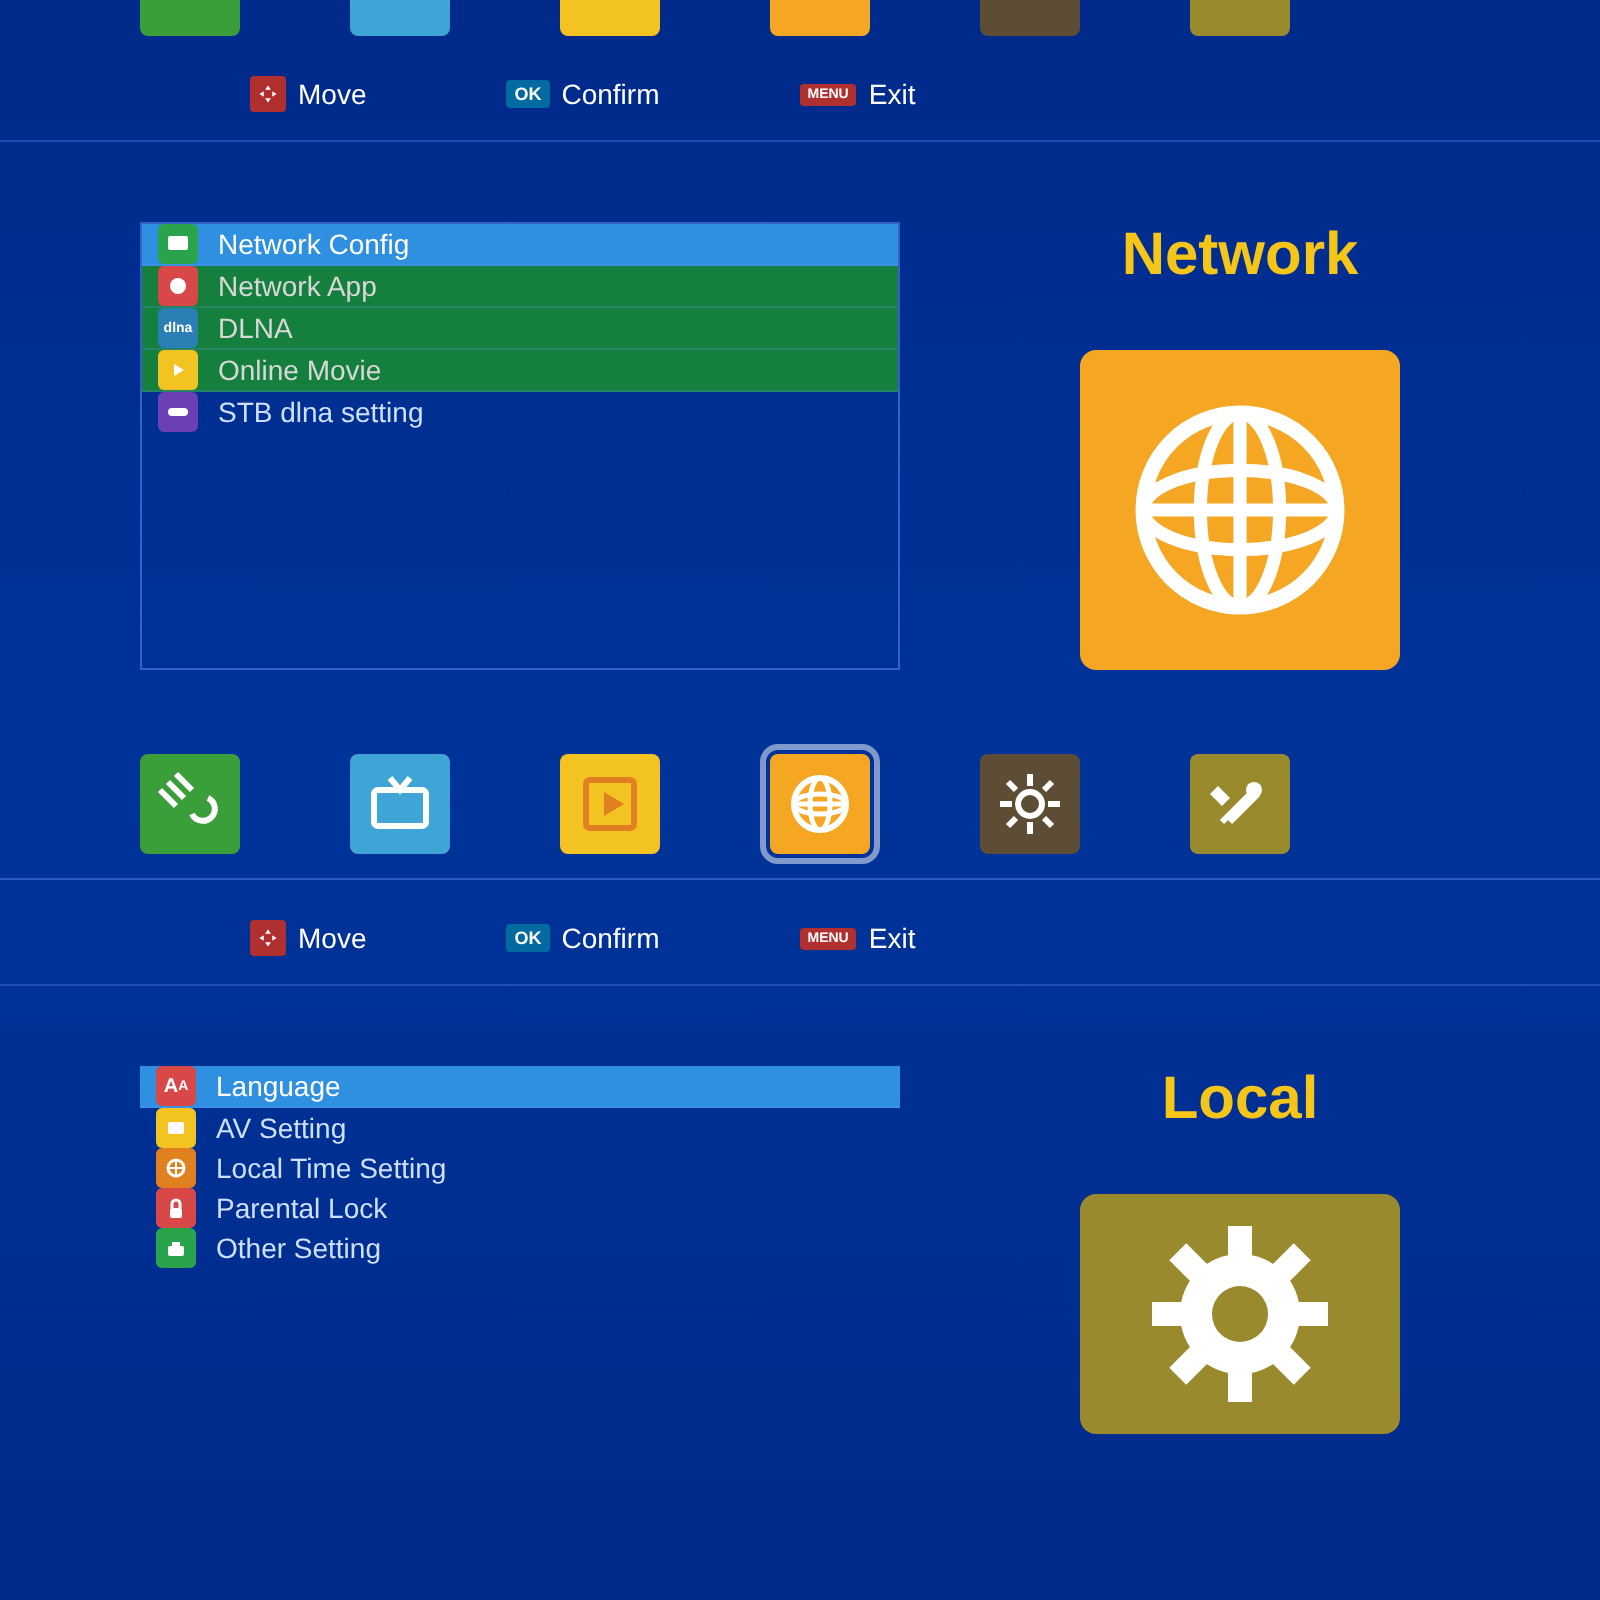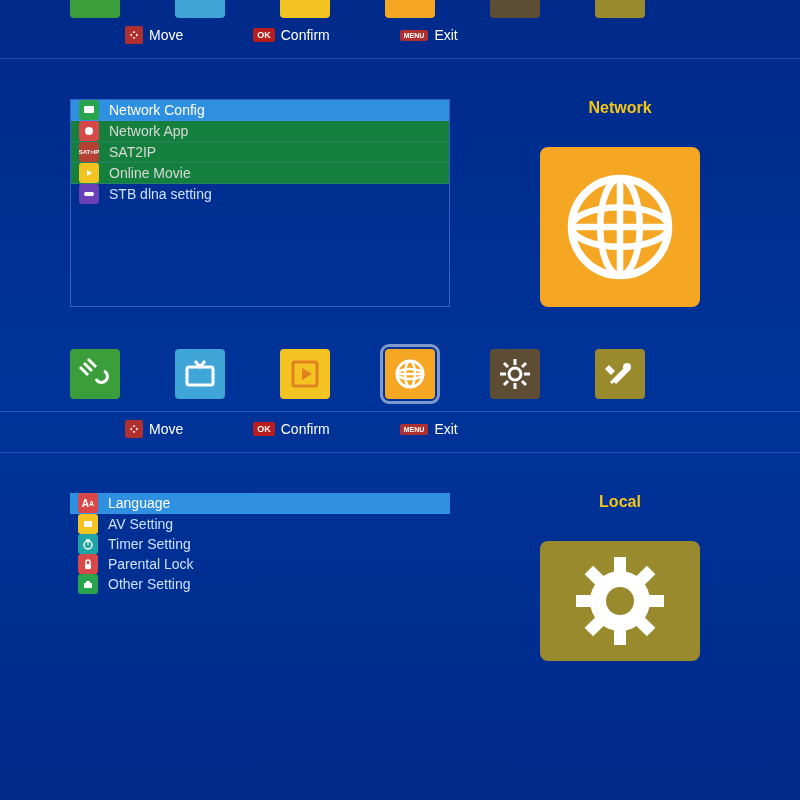--- a/index.html
+++ b/index.html
@@ -32,27 +32,27 @@
     align-items: center;
     border-bottom: 1px solid rgba(100,150,255,0.4);
   }
   .hints-row {
     display: flex;
     gap: 70px;
     padding: 8px 125px 14px;
     font-size: 14px;
     align-items: center;
   }
-  .hint { display:flex; align-items:center; gap:6px; }
+  .hint { display:flex; align-items:center; gap:6px;margin-top:12px; }
   .hint-badge {
     font-size: 9px; padding: 2px 4px; border-radius:2px; font-weight:bold;
     display:inline-flex; align-items:center; justify-content:center;
   }
   .badge-move { background:#b03030; width:18px;height:18px;}
-  .badge-ok { background:#b91c1c; }
+  .badge-ok { background:#0369a1; }
   .badge-menu { background:#b03030; font-size:7px; }
   .panel {
     display:flex;
     padding: 40px 70px 30px;
     gap: 60px;
     border-top: 1px solid rgba(100,150,255,0.3);
   }
   .menu-list {
     width: 380px;
     border: 1px solid rgba(100,150,255,0.5);
@@ -79,21 +79,21 @@
     font-size: 11px; font-weight:bold;
     flex-shrink:0;
   }
   .side-block {
     flex:1;
     display:flex;
     flex-direction:column;
     align-items:center;
   }
   .side-title {
-    font-size: 16px;
+    font-size: 30px;
     color: #f5c518;
     font-weight: bold;
     margin-bottom: 30px;
   }
   .big-tile {
     width: 160px; height:160px;
     border-radius: 8px;
     display:flex; align-items:center; justify-content:center;
   }
   .orange { background:#f5a623; }
@@ -151,22 +151,22 @@
     </div>
     <div class="menu-item dark">
       <span class="mini-icon redicon">
         <svg width="12" height="12" viewBox="0 0 12 12">
             <circle cx="6" cy="6" r="4" fill="white"></circle>
           </svg>
       </span>
       <span>Network App</span>
     </div>
     <div class="menu-item dark">
-      <span class="mini-icon" style="background:#b54034;font-size:6px;color:white">SAT&gt;IP</span>
-      <span>SAT2IP</span>
+      <span class="mini-icon" style="background:#2a7fb5;font-size:7px;color:white">dlna</span>
+      <span>DLNA</span>
     </div>
     <div class="menu-item dark">
       <span class="mini-icon" style="background:#f3c322">
         <svg width="12" height="12" viewBox="0 0 12 12">
             <path d="M4 3 L9 6 L4 9 Z" fill="white"></path>
           </svg>
       </span>
       <span>Online Movie</span>
     </div>
     <div class="menu-item plain">
@@ -269,28 +269,28 @@
     </div>
     <div class="menu-item plain">
       <span class="mini-icon" style="background:#f3c322">
         <svg width="12" height="12" viewBox="0 0 12 12">
             <rect x="2" y="3" width="8" height="6" fill="white" rx="1"></rect>
           </svg>
       </span>
       <span>AV Setting</span>
     </div>
     <div class="menu-item plain">
-      <span class="mini-icon teal">
-        <svg width="12" height="12" viewBox="0 0 12 12">
-            <circle cx="6" cy="7" r="4" stroke="white" stroke-width="1.5" fill="none"></circle>
-            <line x1="6" y1="7" x2="6" y2="4" stroke="white"></line>
-            <line x1="4" y1="2" x2="8" y2="2" stroke="white" stroke-width="1.5"></line>
-          </svg>
-      </span>
-      <span>Timer Setting</span>
+      <span class="mini-icon" style="background:#e0801f">
+        <svg width="12" height="12" viewBox="0 0 12 12">
+            <circle cx="6" cy="6" r="4" stroke="white" stroke-width="1.5" fill="none"></circle>
+            <line x1="2" y1="6" x2="10" y2="6" stroke="white"></line>
+            <line x1="6" y1="2" x2="6" y2="10" stroke="white"></line>
+          </svg>
+      </span>
+      <span>Local Time Setting</span>
     </div>
     <div class="menu-item plain">
       <span class="mini-icon redicon">
         <svg width="12" height="12" viewBox="0 0 12 12">
             <rect x="3" y="6" width="6" height="5" fill="white" rx="1"></rect>
             <path d="M4 6 v-2 a2 2 0 0 1 4 0 v2" stroke="white" stroke-width="1.5" fill="none"></path>
           </svg>
       </span>
       <span>Parental Lock</span>
     </div>

